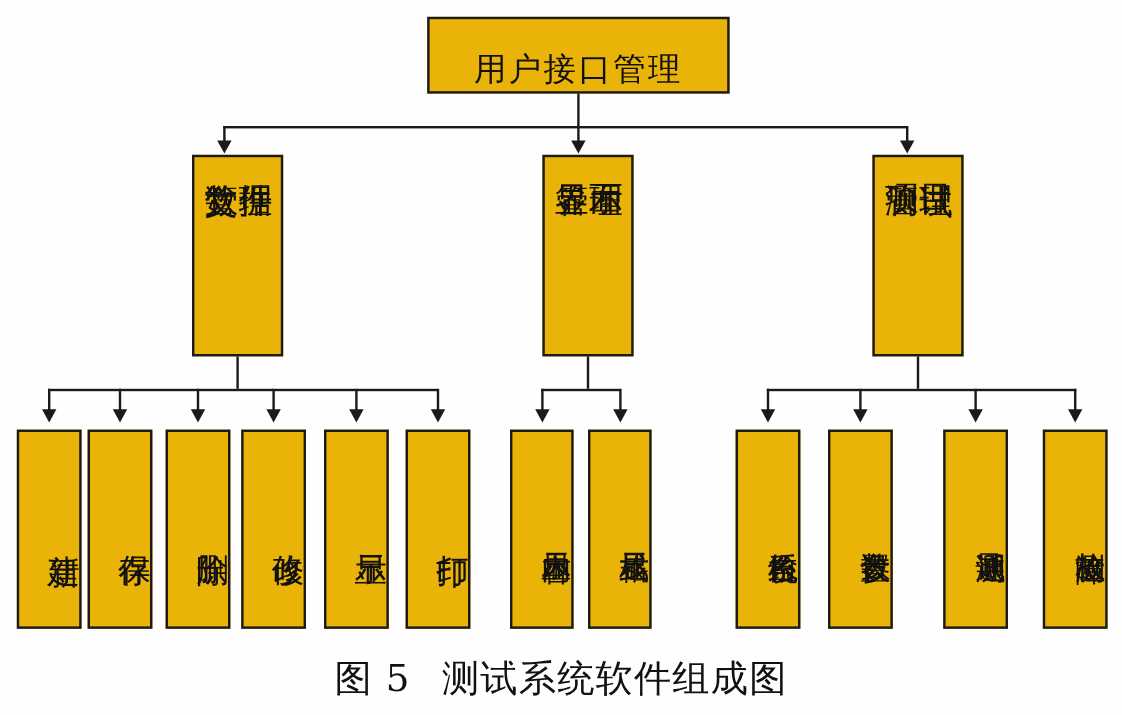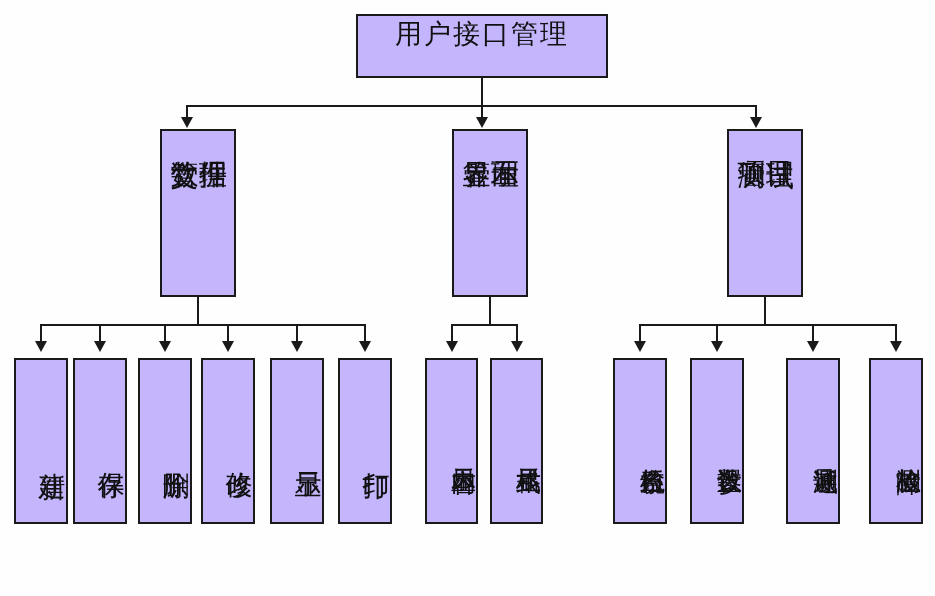--- a/index.html
+++ b/index.html
@@ -16,23 +16,23 @@
     height: 596px;
     background: #fefefe;
     overflow: hidden;
   }
 
   
   .node {
     position: absolute;
     box-sizing: border-box;
     border: 2px solid #1a1a1a;
-    background: #c4b5fd;
-    display: flex;
-    align-items: flex-start;
+    background: #eab308;
+    display: flex;
+    align-items: flex-end;
     justify-content: center;
   }
   .node-root {
     font-size: 27px;
     letter-spacing: 2px;
     color: #111;
   }
   
   .vtext2 {
     display: flex;
@@ -209,14 +209,17 @@
   <div class="node" style="left:690px; top:358px; width:54px; height:166px;">
     <div class="vtext1 four" style="writing-mode:vertical-rl;">参数设置</div>
   </div>
   <div class="node" style="left:786px; top:358px; width:54px; height:166px;">
     <div class="vtext1 four" style="writing-mode:vertical-rl;">导通测试</div>
   </div>
   <div class="node" style="left:869px; top:358px; width:54px; height:166px;">
     <div class="vtext1 four" style="writing-mode:vertical-rl;">故障检测</div>
   </div>
 
+  <div id="caption">
+    <span>图 5</span><span class="gap"></span><span>测试系统软件组成图</span>
+  </div>
 
 </div>
 
 </body></html>

